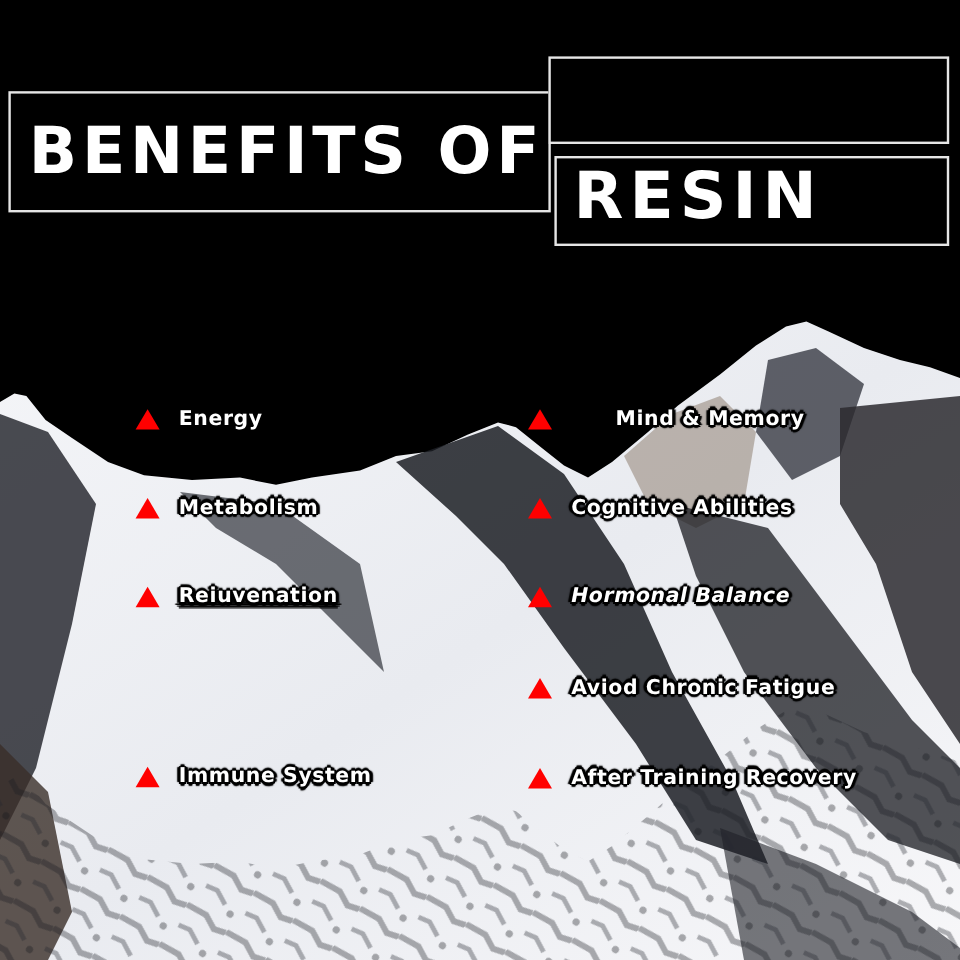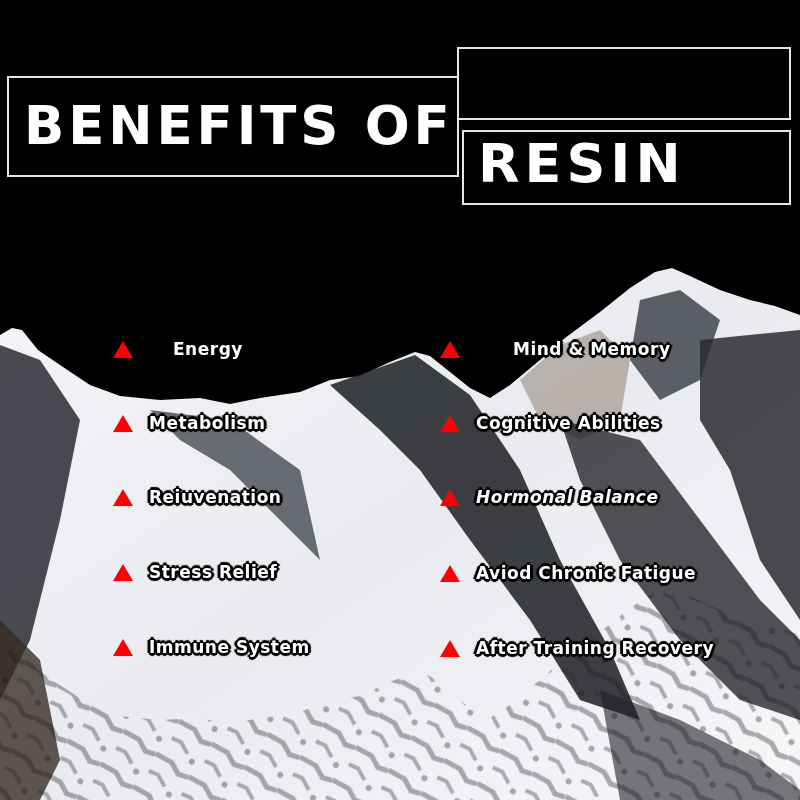--- a/index.html
+++ b/index.html
@@ -55,35 +55,31 @@
     <rect x="0" y="320" width="800" height="480" fill="url(#rock)" opacity="0.35" clip-path="path('M0 335 L12 328 L22 330 L38 350 L60 365 L90 385 L120 396 L160 400 L200 398 L230 404 L260 398 L300 392 L330 380 L360 376 L390 362 L415 352 L430 356 L450 372 L470 388 L490 398 L510 385 L540 360 L565 338 L600 312 L630 288 L655 272 L672 268 L690 276 L720 290 L750 300 L775 306 L800 315 L800 800 L0 800 Z')"></rect>
   </svg>
 
   <div class="frame" style="left:7px;top:76px;width:452px;height:101px;"></div>
   <div class="frame" style="left:457px;top:47px;width:334px;height:73px;"></div>
   <div class="frame" style="left:462px;top:130px;width:329px;height:75px;"></div>
 
   <div class="title-text" style="left:24px;top:99px;font-size:54px;transform:scaleX(0.98);">BENEFITS OF</div>
   <div class="title-text" style="left:478px;top:137px;font-size:54px;letter-spacing:5px;">RESIN</div>
 
-  <div class="benefit" style="left:113px;top:337px;gap:24px;">
+  <div class="benefit" style="left:113px;top:337px;">
     <span class="tri"></span>
     <span class="blabel">Energy</span>
   </div>
   <div class="benefit" style="left:113px;top:411px;">
     <span class="tri"></span>
     <span class="blabel">Metabolism</span>
   </div>
-  <div class="benefit" style="left:113px;top:485px;">
+  <div class="benefit" style="left:113px;top:485px;text-decoration:underline;">
     <span class="tri"></span>
     <span class="blabel">Reiuvenation</span>
-  </div>
-  <div class="benefit" style="left:113px;top:560px;">
-    <span class="tri"></span>
-    <span class="blabel">Stress Relief</span>
   </div>
   <div class="benefit" style="left:113px;top:635px;">
     <span class="tri"></span>
     <span class="blabel">Immune System</span>
   </div>
 
   <div class="benefit" style="left:440px;top:337px;gap:37px;">
     <span class="tri"></span>
     <span class="blabel">Mind &amp; Memory</span>
   </div>

